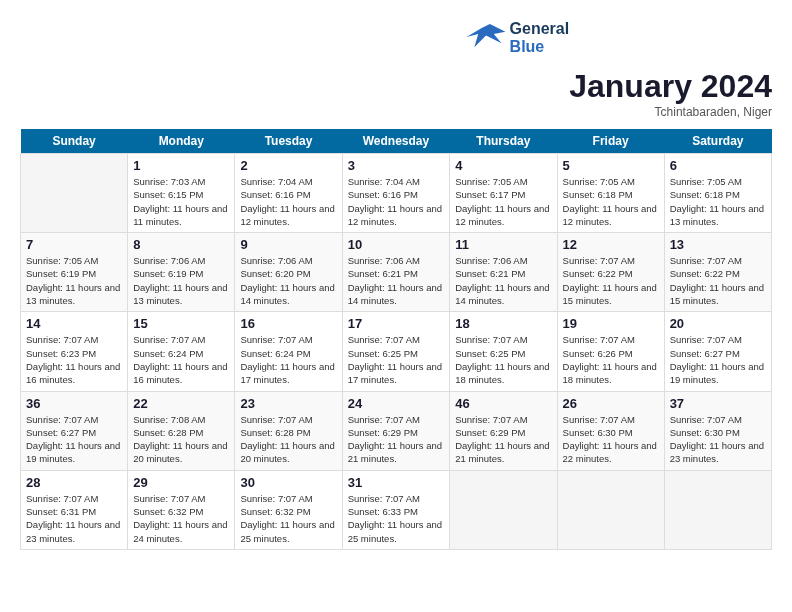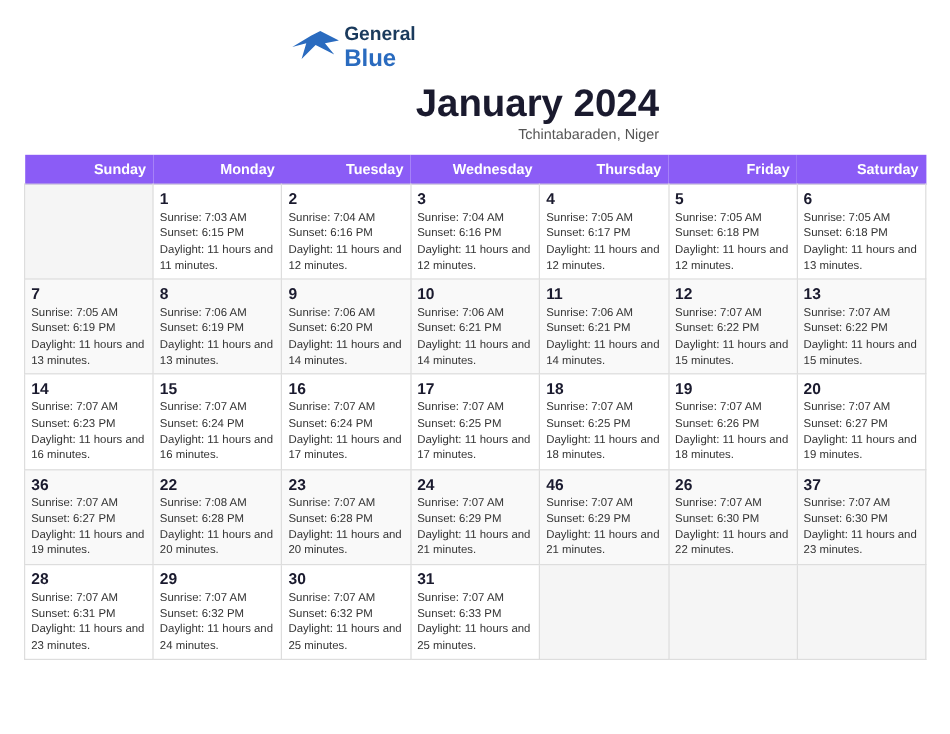--- a/index.html
+++ b/index.html
@@ -8,21 +8,21 @@
       background: #fff;
       width: 792px;
       height: 612px;
       overflow: hidden;
     }
     .container {
       padding: 20px 20px 10px 20px;
     }
     .header-row {
       display: flex;
-      justify-content: center;
+      justify-content: flex-end;
       align-items: flex-start;
       margin-bottom: 10px;
     }
     .title-block {
       text-align: right;
     }
     .title-block h1 {
       font-size: 32px;
       font-weight: bold;
       color: #1a1a2e;
@@ -32,24 +32,24 @@
       font-size: 12px;
       color: #555;
       font-weight: normal;
     }
     table {
       width: 100%;
       border-collapse: collapse;
       font-size: 11px;
     }
     thead tr th {
-      background-color: #8b5cf6;
+      background-color: #0369a1;
       color: #fff;
       padding: 5px 6px;
-      text-align: right;
+      text-align: center;
       font-size: 12px;
     }
     tbody tr td {
       border: 1px solid #ddd;
       vertical-align: top;
       padding: 4px 5px;
       width: 108px;
       min-height: 70px;
     }
     tbody tr td .day-num {
@@ -86,21 +86,21 @@
       display: flex;
       flex-direction: column;
       line-height: 1.1;
     }
     .logo-general {
       font-size: 16px;
       font-weight: bold;
       color: #1a3a5c;
     }
     .logo-blue {
-      font-size: 20px;
+      font-size: 16px;
       font-weight: bold;
       color: #2a6bbf;
     }
   </style>
 </head>
 <body>
 
 <div class="container">
   <div class="header-row">
     <div class="logo-wrap">

